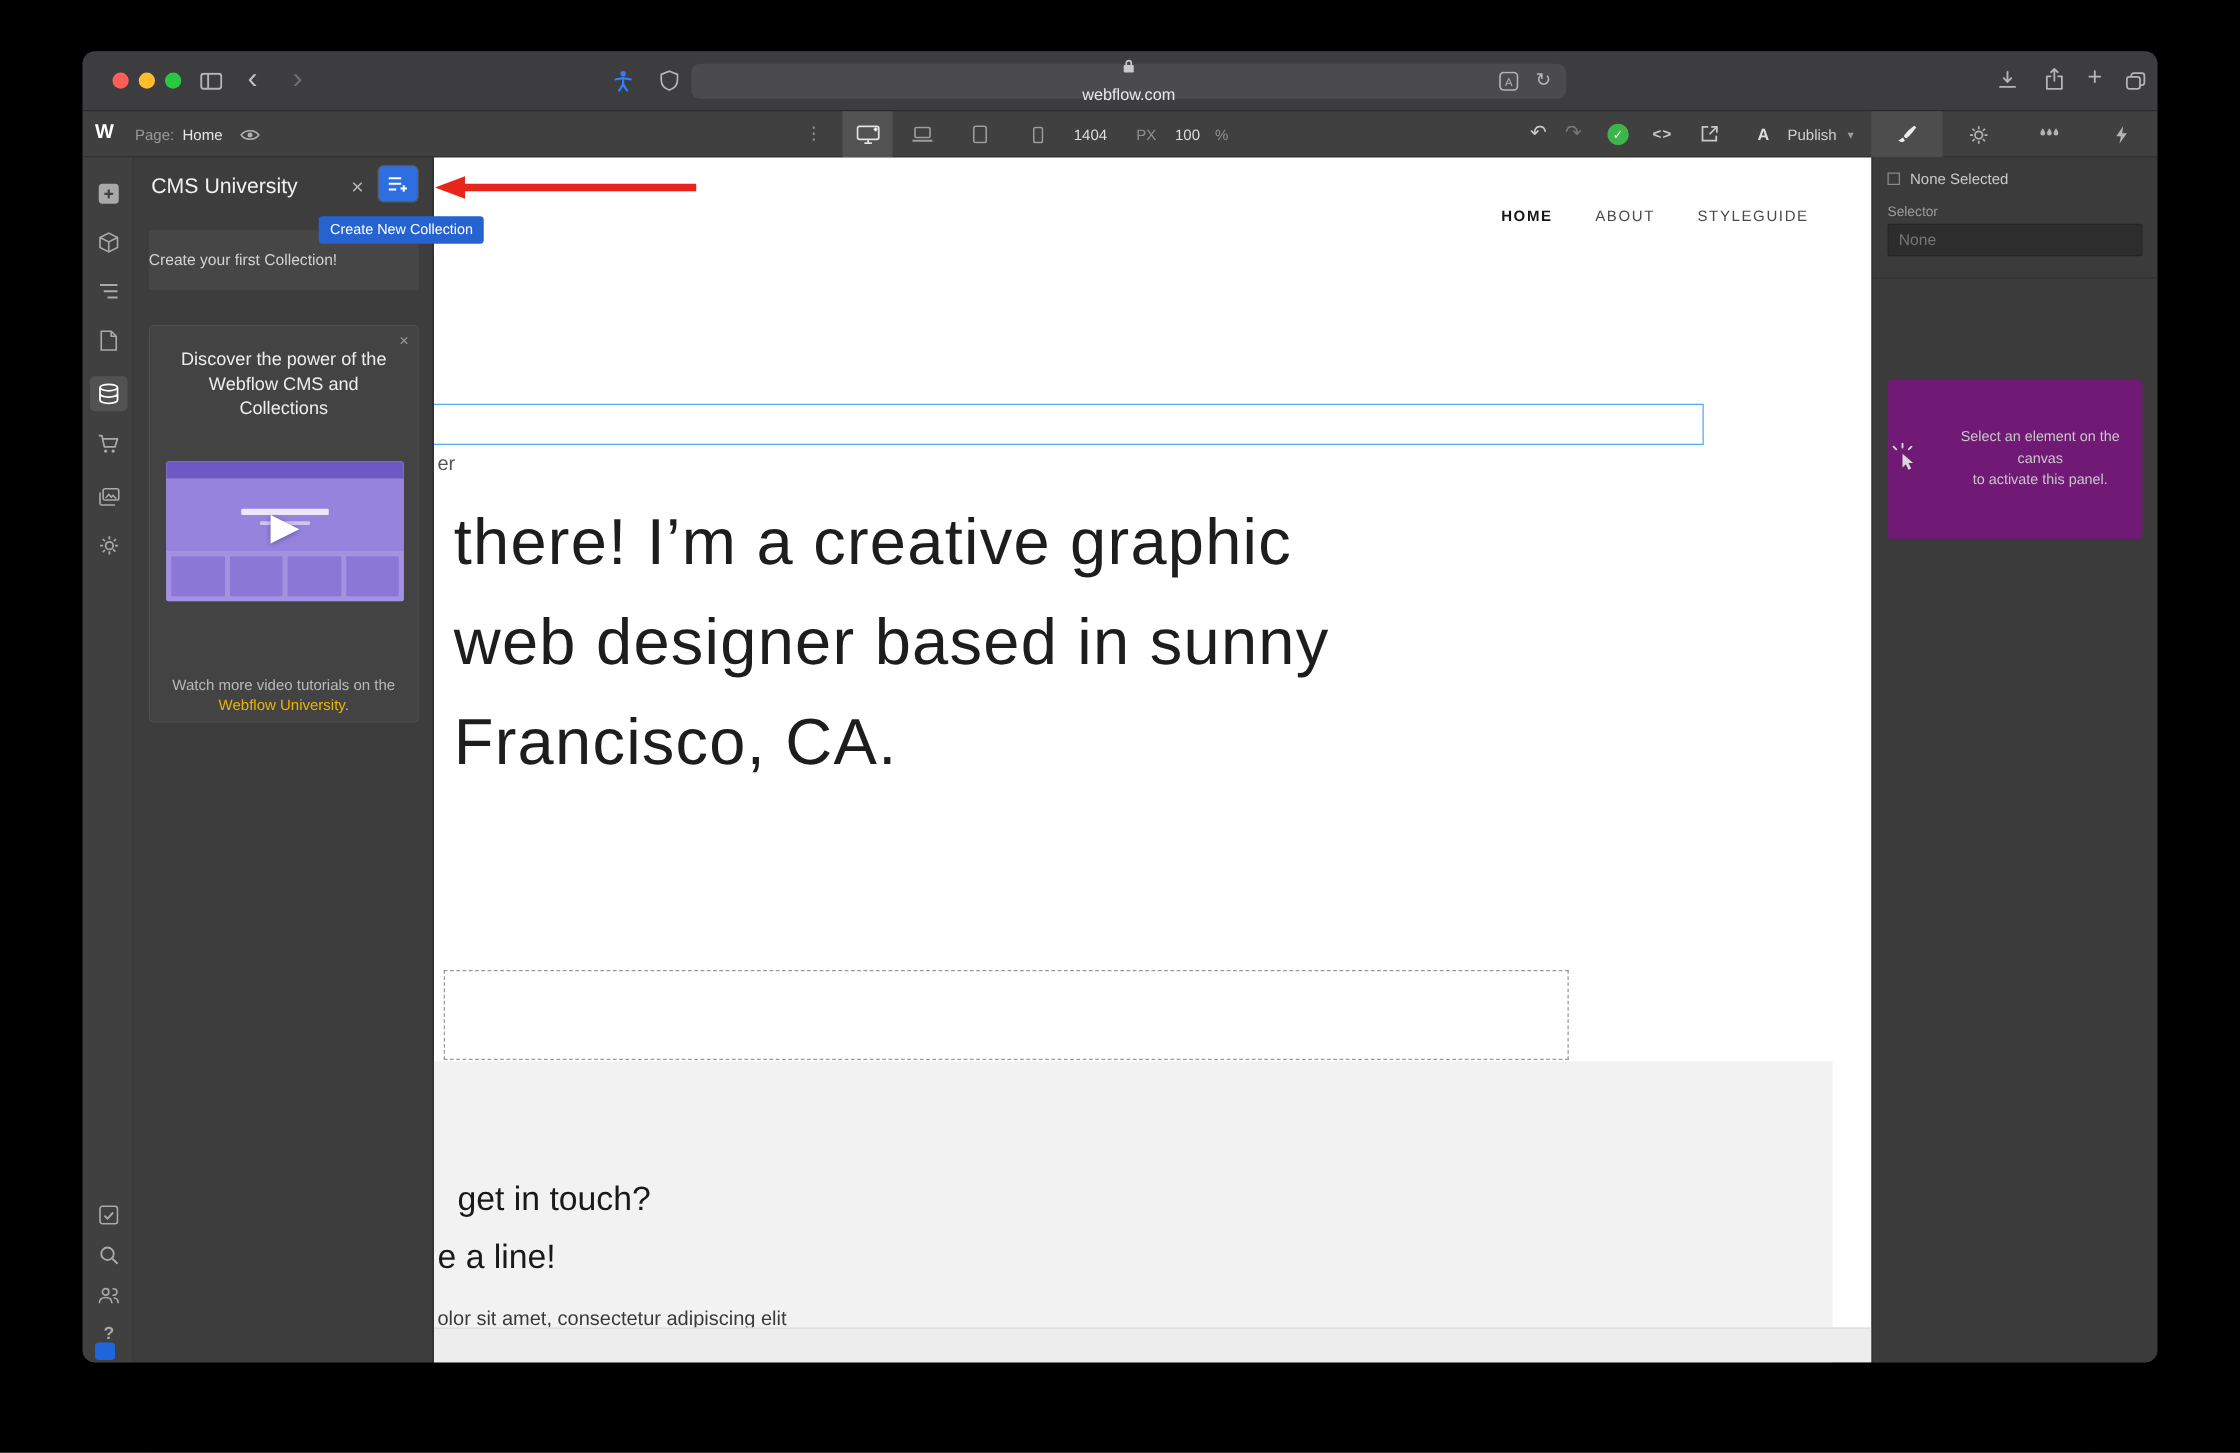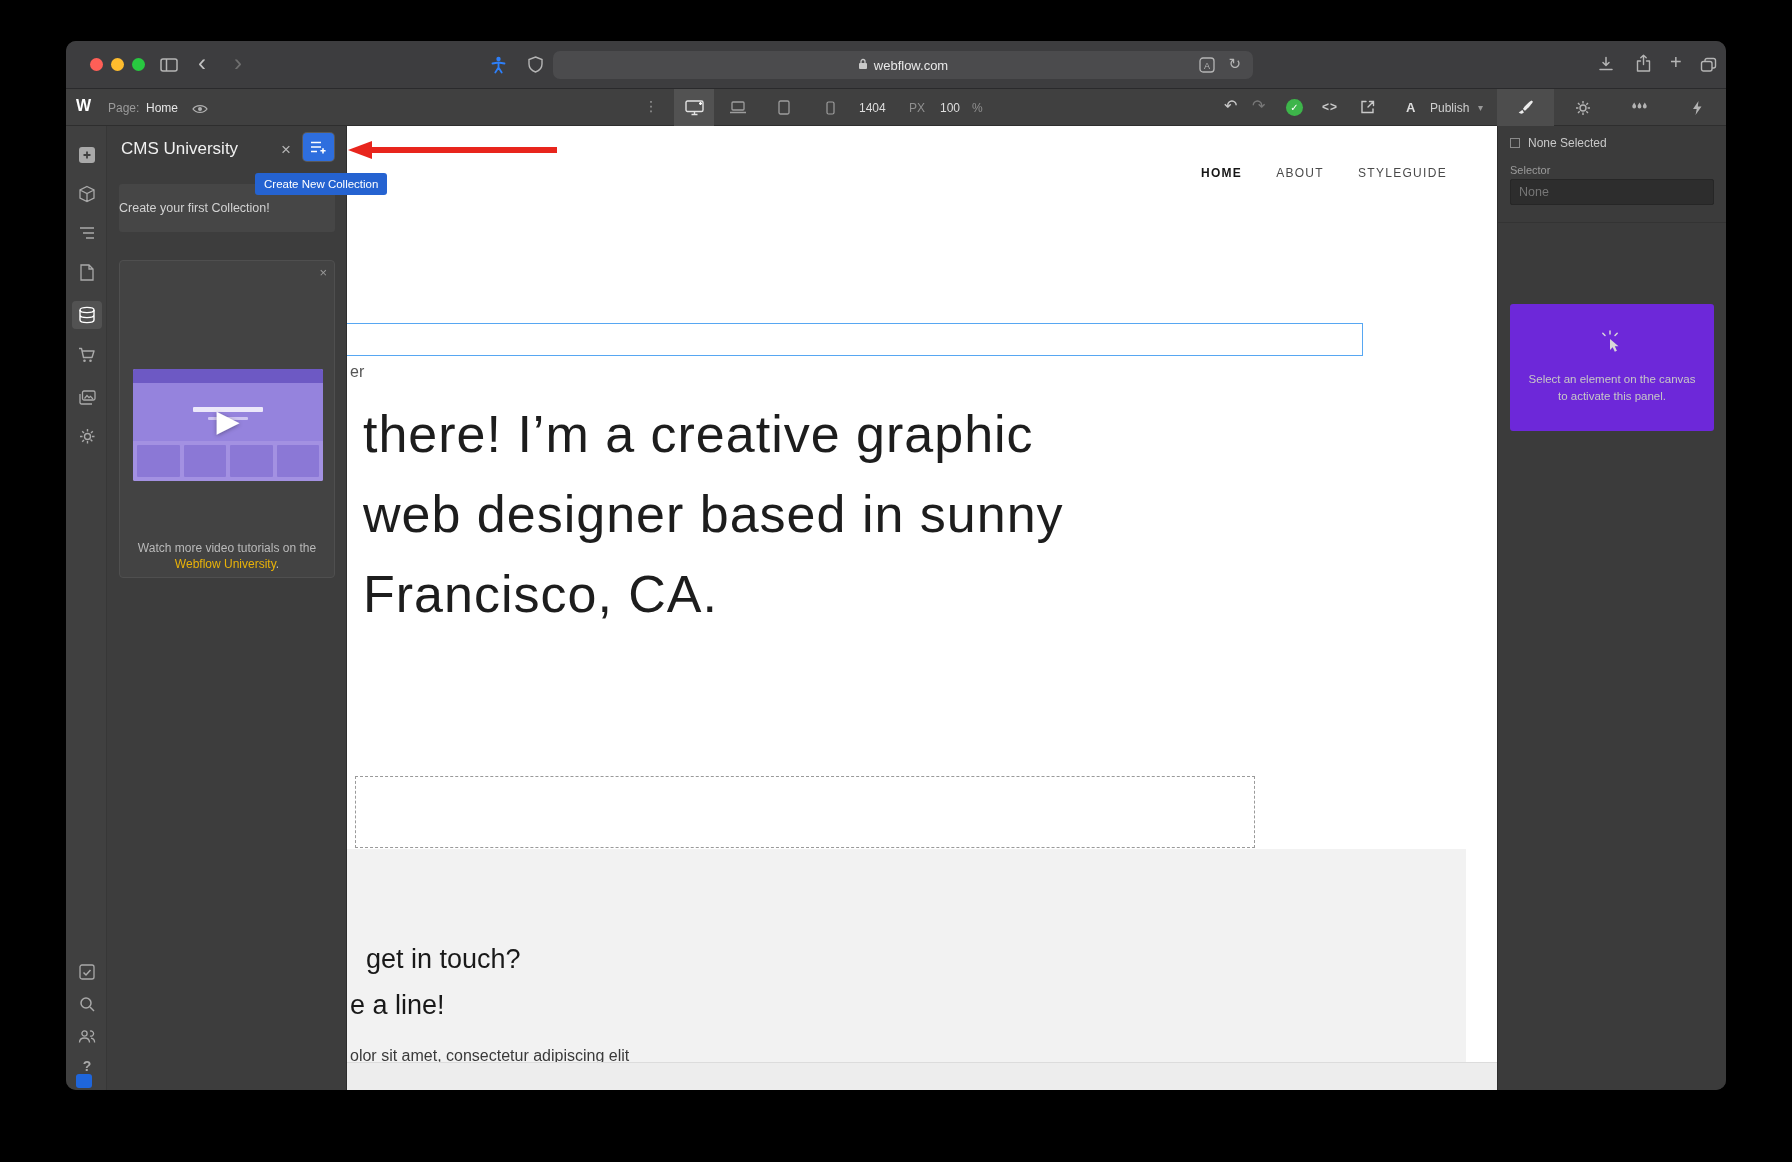--- a/index.html
+++ b/index.html
@@ -10,21 +10,21 @@
     border-radius:10px; overflow:hidden; background:#2f2f2f;
     box-shadow:0 25px 70px rgba(0,0,0,.65);
   }
   
   .browser-bar { position:absolute; left:0; top:0; right:0; height:48px; background:#3d3d3f; border-bottom:1px solid #2a2a2c; }
   .tl { position:absolute; width:13px; height:13px; border-radius:50%; top:17px; }
   .glyph { color:#b5b5b5; }
   .url-field {
     position:absolute; left:487px; top:10px; width:700px; height:28px;
     background:#4b4b4d; border-radius:7px; display:flex; align-items:center; justify-content:center;
-    color:#e8e8e8; font-size:13px; gap:6px;
+    color:#e8e8e8; font-size:13px; gap:6px;flex-direction:column;
   }
   
   .wf-toolbar { position:absolute; left:0; top:48px; right:0; height:37px; background:#404040; border-bottom:1px solid #2e2e2e; }
   .wf-toolbar .txt { position:absolute; font-size:12px; top:12px; }
   .device-tab { position:absolute; top:0; width:40px; height:37px; display:flex; align-items:center; justify-content:center; }
   .device-tab.active { background:#525252; }
   .panel-tabs { position:absolute; left:1431px; top:0; width:229px; height:37px; display:flex; }
   .panel-tab { width:57px; height:37px; display:flex; align-items:center; justify-content:center; }
   .panel-tab.active { background:#4d4d4d; }
   
@@ -83,22 +83,22 @@
   .none-box { width:10px; height:10px; border:1px solid #8a8a8a; }
   .selector-label { position:absolute; left:12px; top:38px; font-size:11px; color:#9b9b9b; }
   .selector-input {
     position:absolute; left:12px; top:53px; width:204px; height:26px;
     background:#2d2d2d; border:1px solid #262626; border-radius:2px;
     color:#cfcfcf; font-size:12.5px; padding-left:8px; outline:none;
   }
   .selector-input::placeholder { color:#767676; }
   .panel-divider { position:absolute; left:0; right:0; top:96px; height:1px; background:#333; }
   .hint-box {
-    position:absolute; left:12px; top:178px; width:204px; height:127px; background:#6d28d9; border-radius:3px;
-    display:flex; flex-direction:column; align-items:center; justify-content:center; gap:13px;
+    position:absolute; left:12px; top:178px; width:204px; height:127px; background:#701a75; border-radius:3px;
+    display:flex; align-items:center; justify-content:center; gap:13px;
   }
   .hint-text { font-size:11.5px; color:#c7c7c7; line-height:1.45; text-align:center; }
   
   .arrow-head { position:absolute; left:282px; top:100px; width:0; height:0;
     border-top:9px solid transparent; border-bottom:9px solid transparent; border-right:24px solid #e8251d; z-index:60; }
   .arrow-line { position:absolute; left:305px; top:106px; width:186px; height:6px; background:#e8251d; z-index:60; }
 </style>
 </head>
 <body>
 
@@ -332,20 +332,21 @@
       </div>
 
       <div class="empty-box">
         <span>Create your first Collection!</span>
       </div>
 
       <div class="tooltip">Create New Collection</div>
 
       <div class="promo-card">
         <div class="icon-btn-x" style="right:7px; top:4px; font-size:13px; color:#9a9a9a;">×</div>
+        <div class="promo-heading">Discover the power of the Webflow CMS and Collections</div>
         <div class="video-thumb">
           <div class="vt-nav"></div>
           <div class="vt-hero"></div>
           <div class="vt-title"></div>
           <div class="vt-sub"></div>
           <div class="vt-row">
             <div class="vt-cell"></div>
               <div class="vt-cell"></div>
               <div class="vt-cell"></div>
               <div class="vt-cell"></div>

